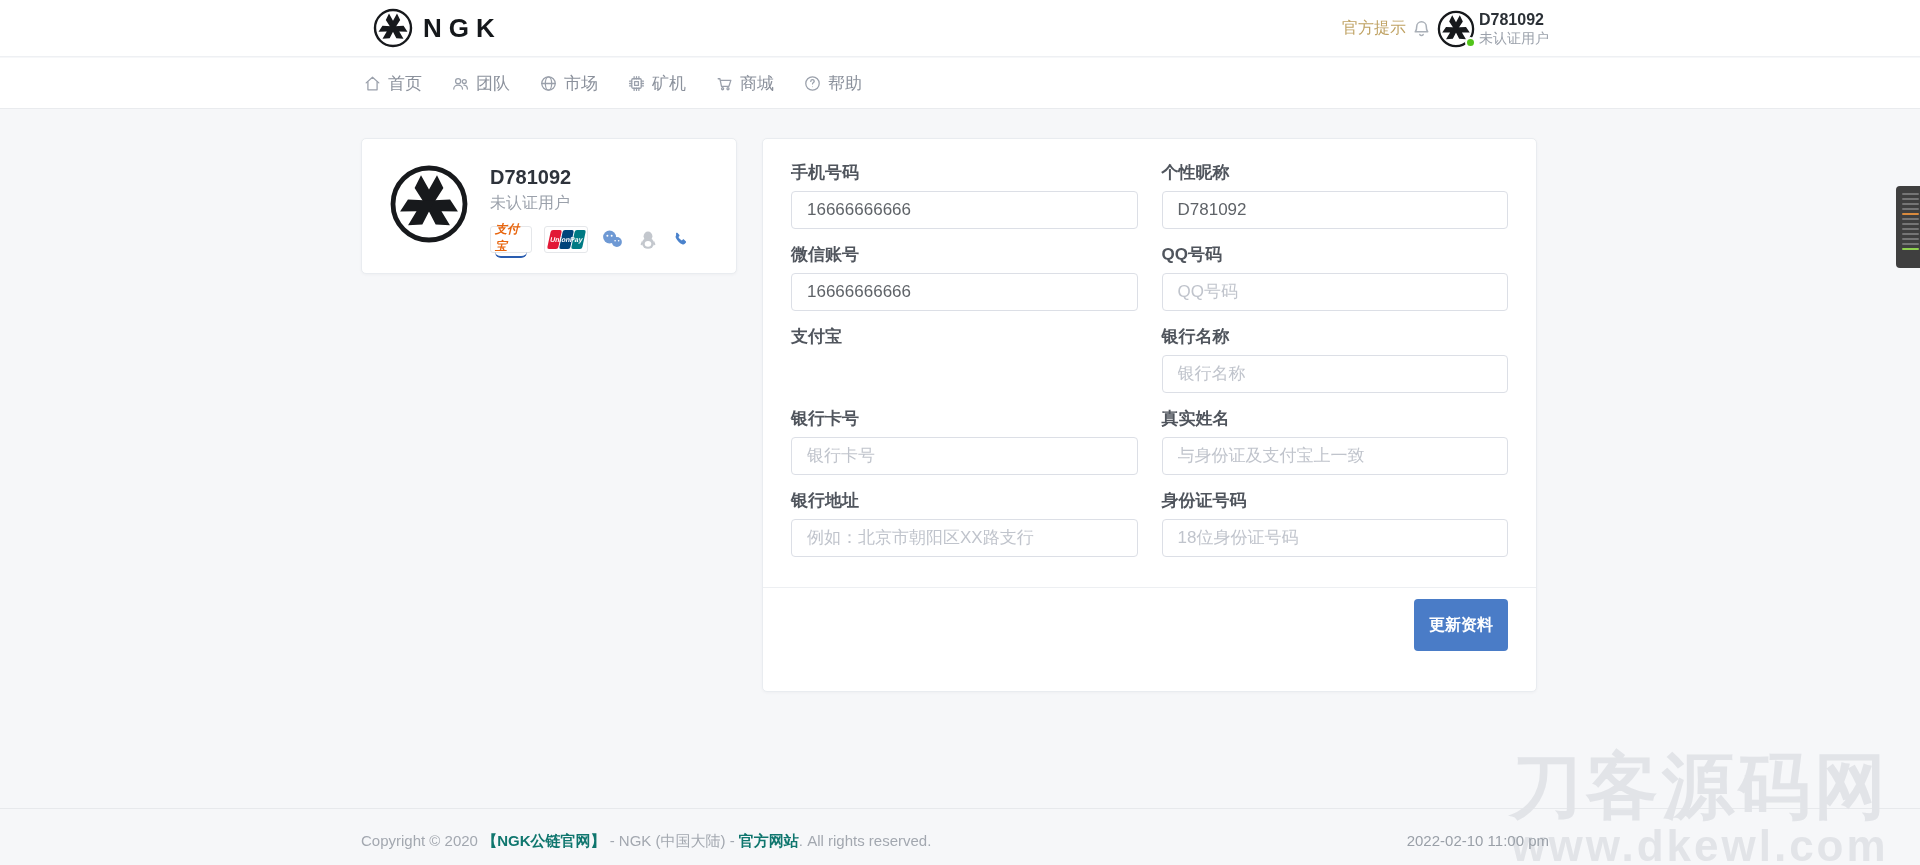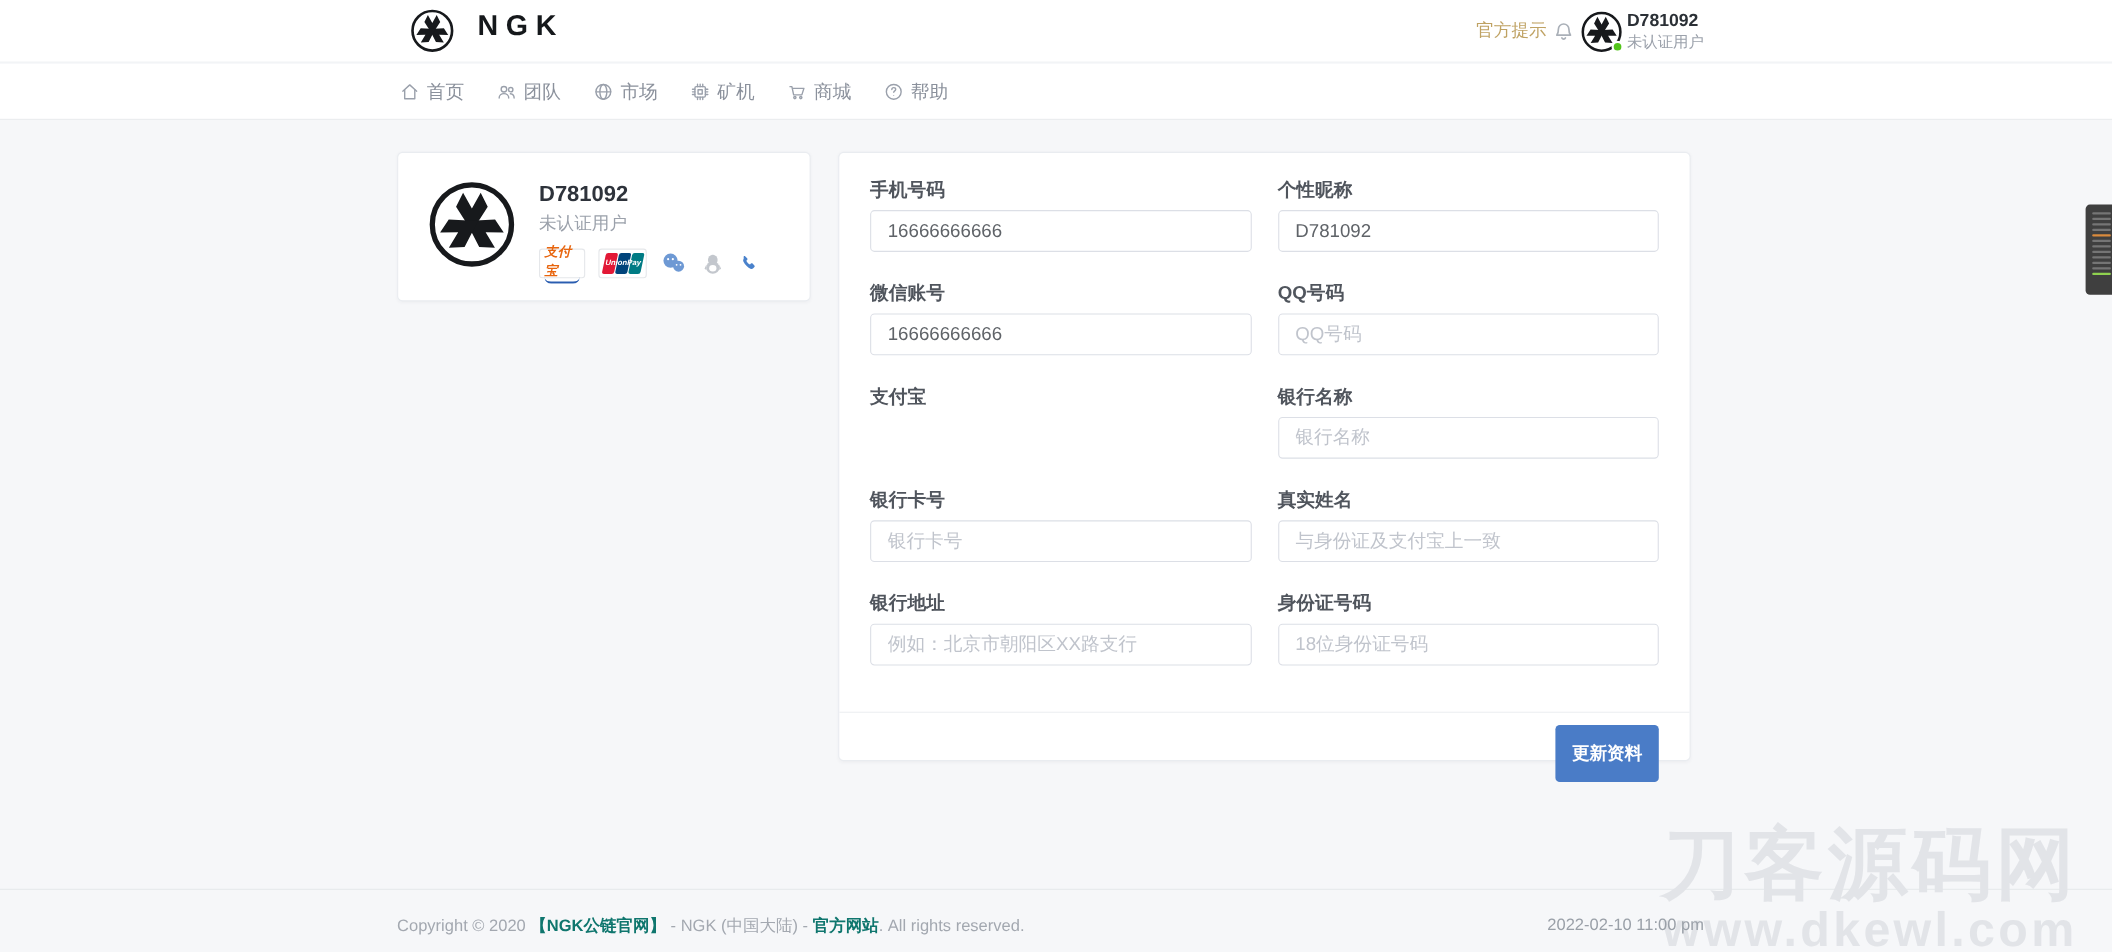--- a/index.html
+++ b/index.html
@@ -8,21 +8,21 @@
     position:relative;
     background:#f6f7f9;
     font-family:"Liberation Sans","DejaVu Sans",sans-serif;
     color:#303133;
   }
   
   .header {
     position:absolute; top:0; left:0; width:1920px; height:57px;
     background:#ffffff; border-bottom:1px solid #eef0f3; z-index:10;
   }
-  .logo { position:absolute; left:373px; top:8px; display:flex; gap:21px; }
+  .logo { position:absolute; left:373px; top:8px; display:flex; align-items:center; gap:10px; }
   .logo svg { width:40px; height:40px; display:block; }
   .logo-text { font-size:26px; font-weight:700; letter-spacing:7px; color:#15181b; }
   .header-right {
     position:absolute; right:371px; top:0; height:57px;
     display:flex; align-items:center; gap:4px;
   }
   .notice-link { font-size:16px; cursor:pointer; }
   .bell { width:23px; height:23px; cursor:pointer; }
   .hdr-avatar { position:relative; width:38px; height:38px; cursor:pointer; }
   .hdr-avatar svg { width:38px; height:38px; display:block; }
@@ -72,21 +72,21 @@
     font-size:7px; font-weight:700; color:#fff; white-space:nowrap; letter-spacing:0;
   }
   .sm-ic { display:block; }
   
   .edit-card { left:762px; top:138px; width:775px; height:554px; }
   .ec-title { margin:26px 28px 0; font-size:19px; color:#6b7078; line-height:22px; }
   .ec-form {
     margin:24px 28px 0; display:grid; grid-template-columns:1fr 1fr;
     column-gap:24px; row-gap:0;
   }
-  .field { margin-bottom:28px; }
+  .field { margin-bottom:16px; }
   .field-label { font-size:17px; font-weight:700; color:#50555d; line-height:20px; margin-bottom:8px; }
   .field-input {
     width:100%; height:38px; border:1px solid #dcdfe6; border-radius:4px;
     padding:0 15px; font-size:17px; color:#5f6368; background:#fff; outline:none;
     font-family:"Liberation Sans","DejaVu Sans",sans-serif;
   }
   .field-input::placeholder { color:#c0c4cc; opacity:1; }
   .ec-footer {
     border-top:1px solid #edeff2; margin-top:14px; padding:11px 28px; text-align:right;
   }

